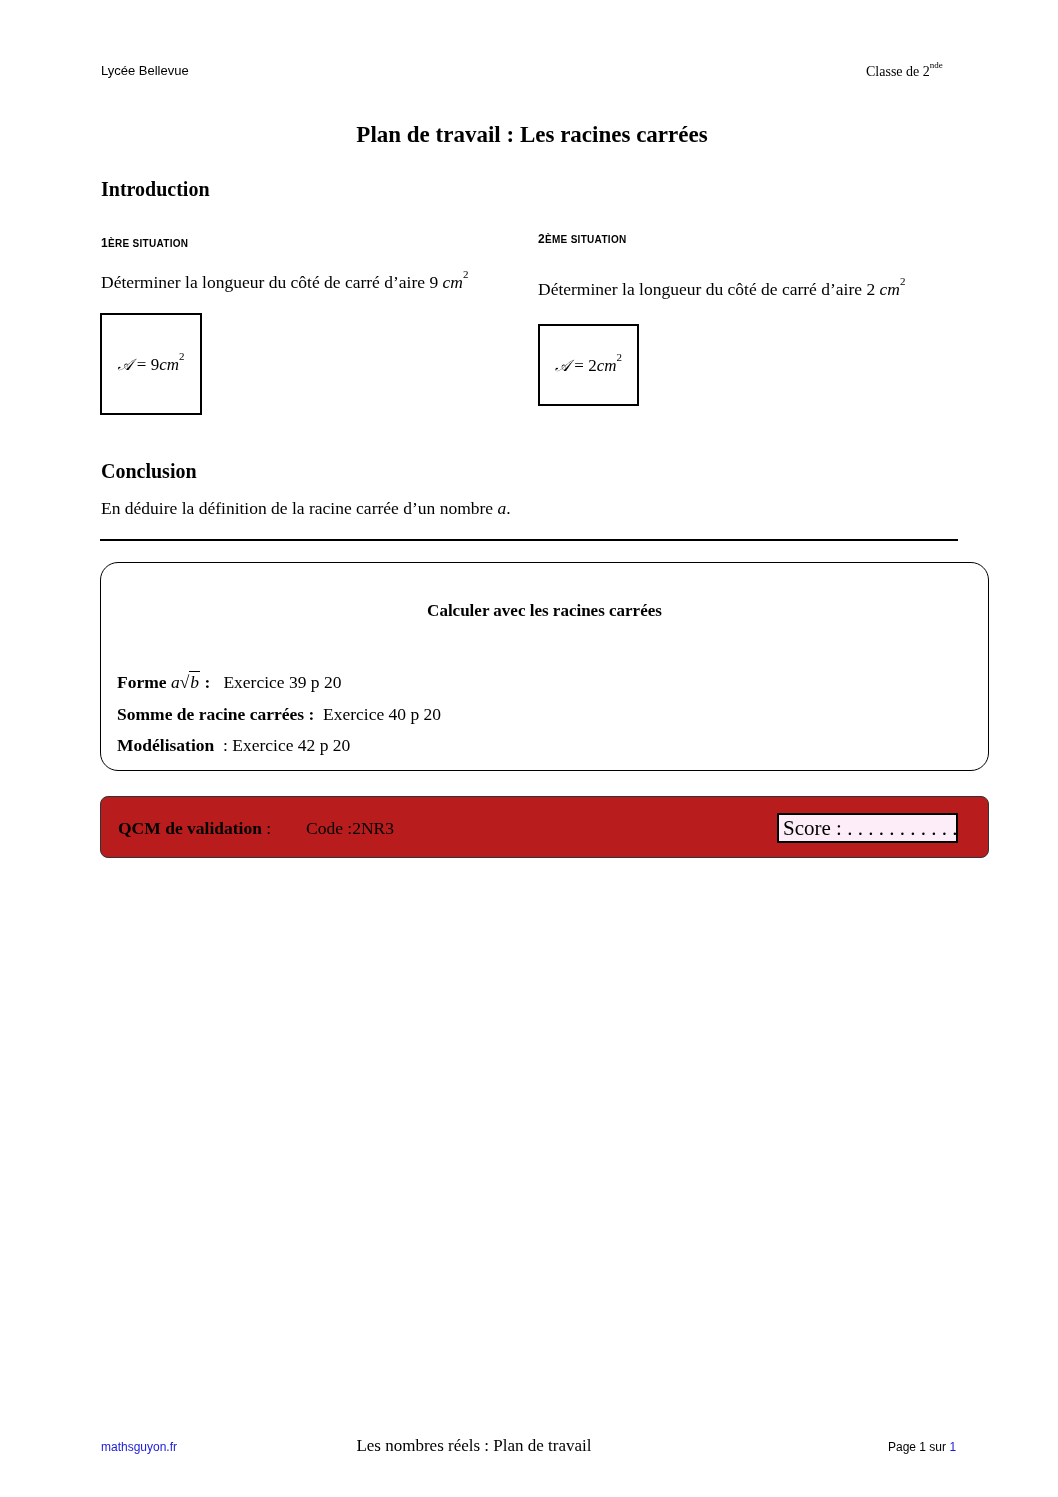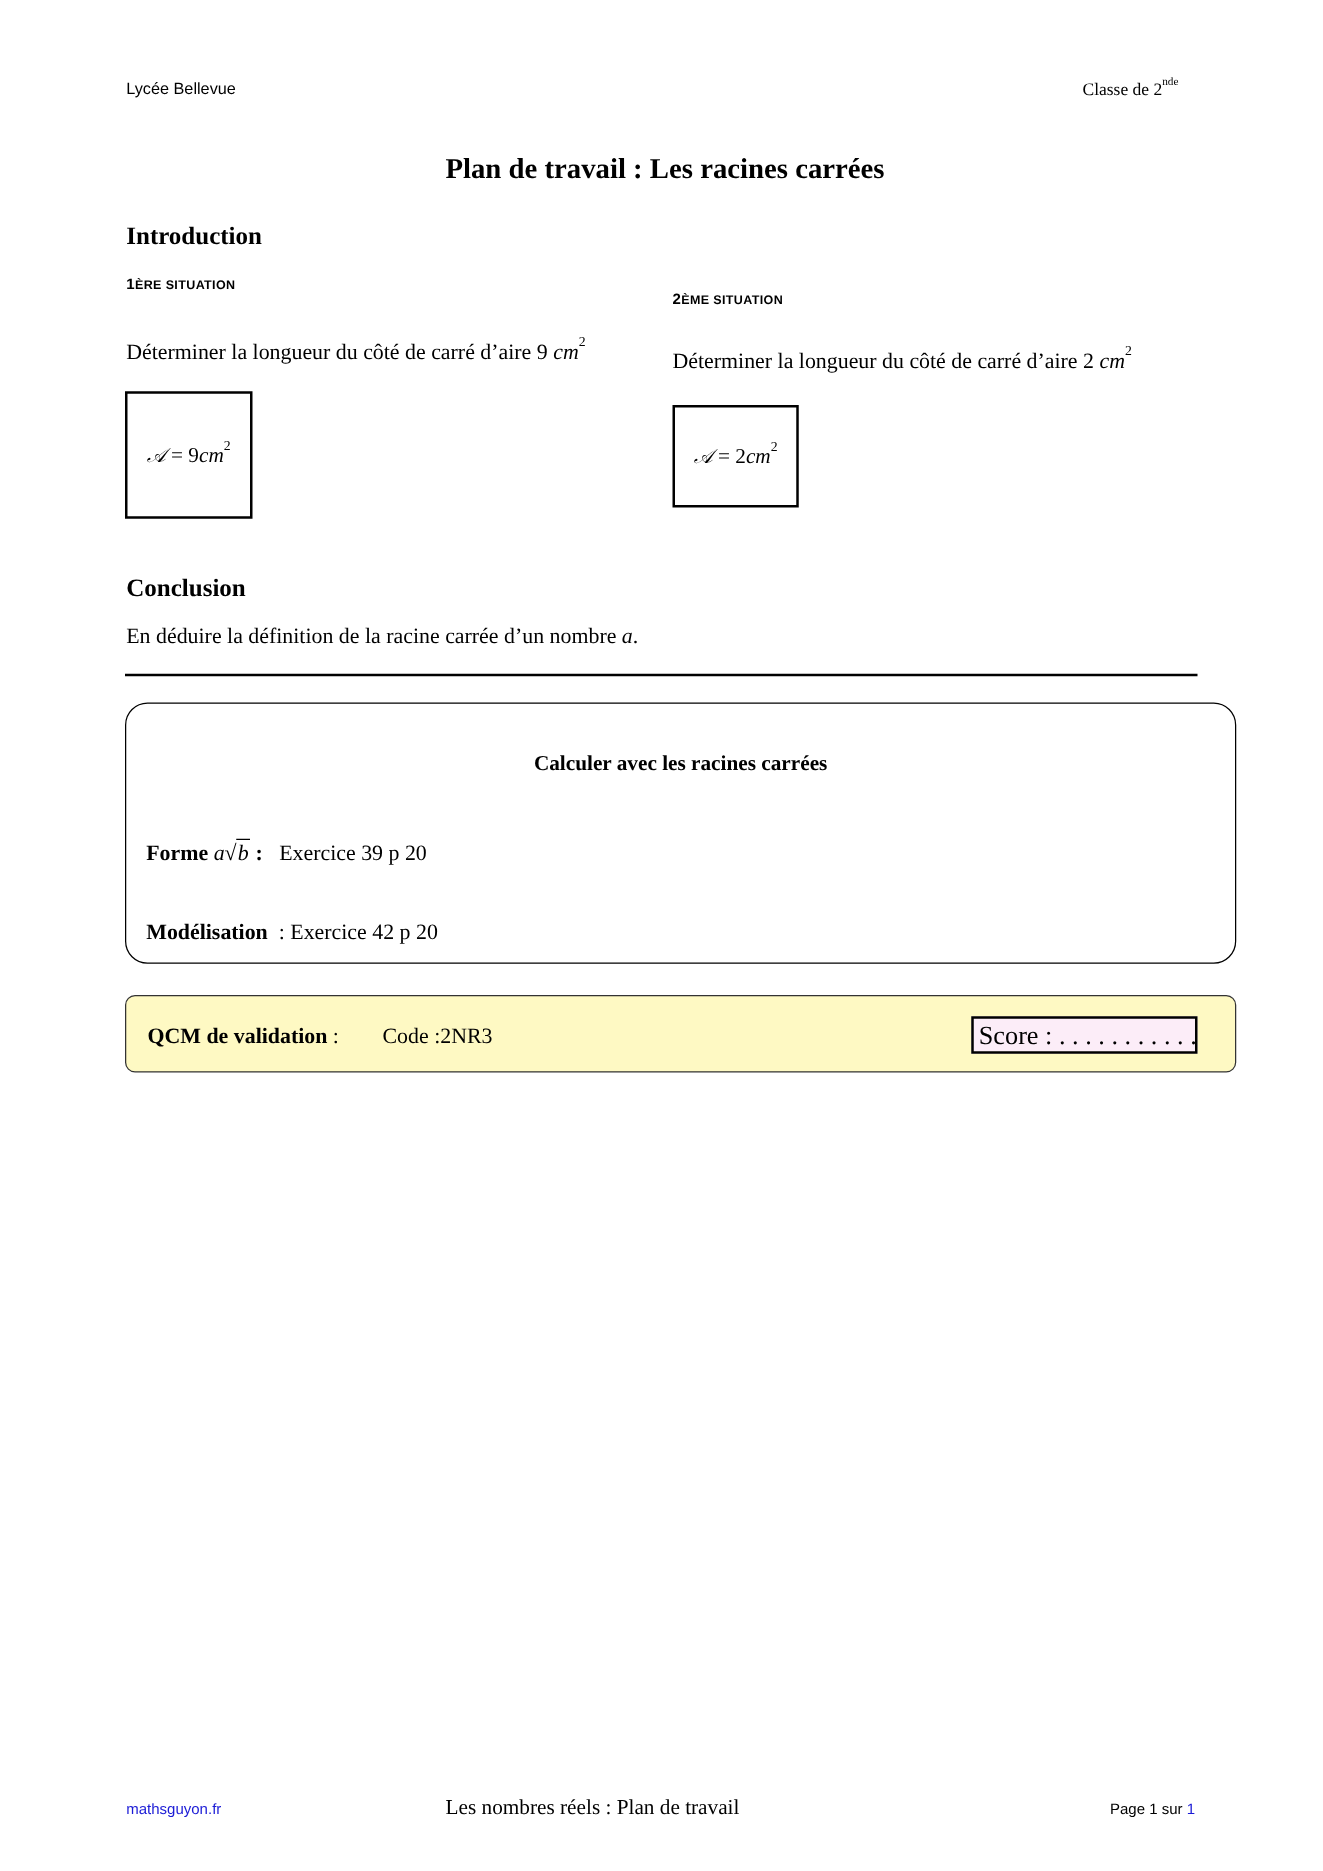--- a/index.html
+++ b/index.html
@@ -13,21 +13,21 @@
     #header-right sup { font-size: 9px; position: relative; top: -2px; }
 
     #doc-title { left: 0; width: 1064px; text-align: center; top: 122px; font-size: 23px; font-weight: bold; }
 
     .section-title { font-size: 20px; font-weight: bold; }
     #intro-title { left: 101px; top: 178px; }
     #concl-title { left: 101px; top: 460px; }
 
     .sit-label { font-size: 12px; font-weight: bold; letter-spacing: 0.3px; }
     .sit-label .sc { font-size: 10px; }
-    #sit1-label { left: 101px; top: 220px; }
+    #sit1-label { left: 101px; top: 236px; }
     #sit2-label { left: 538px; top: 232px; }
 
     .sit-text { font-size: 17.5px; }
     .sit-text i, .math i { font-style: italic; }
     .sit-text sup, .math sup { font-size: 11px; position: relative; top: -3px; }
     #sit1-text { left: 101px; top: 271px; }
     #sit2-text { left: 538px; top: 278px; }
 
     .square { border: 2px solid #000; width: 98px; height: 98px; display: flex; align-items: center; justify-content: center; box-sizing: border-box; }
     #square1 { left: 100px; top: 313px; width: 102px; height: 102px; }
@@ -42,21 +42,21 @@
     #calc-title { left: 0; width: 100%; text-align: center; top: 38px; font-size: 17px; font-weight: bold; }
     .calc-row { left: 16px; font-size: 17.5px; white-space: nowrap; }
     .calc-row b { font-weight: bold; }
     #calc-row-0 { top: 78px; }
     #calc-row-1 { top: 109px; }
     #calc-row-2 { top: 141px; }
     #calc-row-3 { top: 172px; }
     .sqrt { display: inline-block; position: relative; }
     .sqrt .rad { border-top: 1px solid #000; padding: 0 1px; font-style: italic; }
 
-    #qcm-box { left: 100px; top: 796px; width: 889px; height: 62px; border: 1.2px solid #333; border-radius: 8px; background: #fef9c3; box-sizing: border-box; }
+    #qcm-box { left: 100px; top: 796px; width: 889px; height: 62px; border: 1.2px solid #333; border-radius: 8px; background: #b91c1c; box-sizing: border-box; }
     #qcm-label { left: 17px; top: 21px; font-size: 17.5px; }
     #qcm-label b { font-weight: bold; }
     #qcm-code { left: 205px; top: 21px; font-size: 17.5px; }
     #score-box { left: 676px; top: 16px; width: 181px; height: 30px; border: 2px solid #000; box-sizing: border-box; background: #fcedf8; font-size: 21px; line-height: 26px; padding-left: 4px; white-space: nowrap; overflow: hidden; }
 
     #footer-left { left: 101px; top: 1440px; font-size: 12px; color: #1a1ad6; }
     #footer-center { left: 0; width: 948px; text-align: center; top: 1436px; font-size: 17px; }
     #footer-right { left: 888px; top: 1440px; font-size: 12px; }
     #footer-right .total { color: #1a1ad6; }
   </style>
@@ -83,20 +83,21 @@
   <span class="math serif"><span class="script-a">𝒜</span><span> = 2</span><i>cm</i><sup>2</sup></span>
 </div>
 
 <div id="concl-title" class="abs serif section-title">Conclusion</div>
 <div id="concl-text" class="abs serif"><span>En déduire la définition de la racine carrée d’un nombre </span><i>a</i><span>.</span></div>
 <div id="concl-rule" class="abs"></div>
 
 <div id="calc-box" class="abs serif">
   <div id="calc-title" class="abs">Calculer avec les racines carrées</div>
   <div id="calc-row-1" class="abs calc-row"><b>Forme </b><i>a</i><span class="sqrt">√<span class="rad">b</span></span><b> :</b>&nbsp;&nbsp; <span>Exercice 39 p 20</span></div>
+  <div id="calc-row-2" class="abs calc-row"><b>Somme de racine carrées :</b>&nbsp; <span>Exercice 40 p 20</span></div>
   <div id="calc-row-3" class="abs calc-row"><b>Modélisation</b>&nbsp;<span> : Exercice 42 p 20</span></div>
 </div>
 
 <div id="qcm-box" class="abs serif">
   <div id="qcm-label" class="abs"><b>QCM de validation</b><span> :</span></div>
   <div id="qcm-code" class="abs">Code :2NR3</div>
   <div id="score-box" class="abs">Score : . . . . . . . . . . . .</div>
 </div>
 
 <div id="footer-left" class="abs sans">mathsguyon.fr</div>

